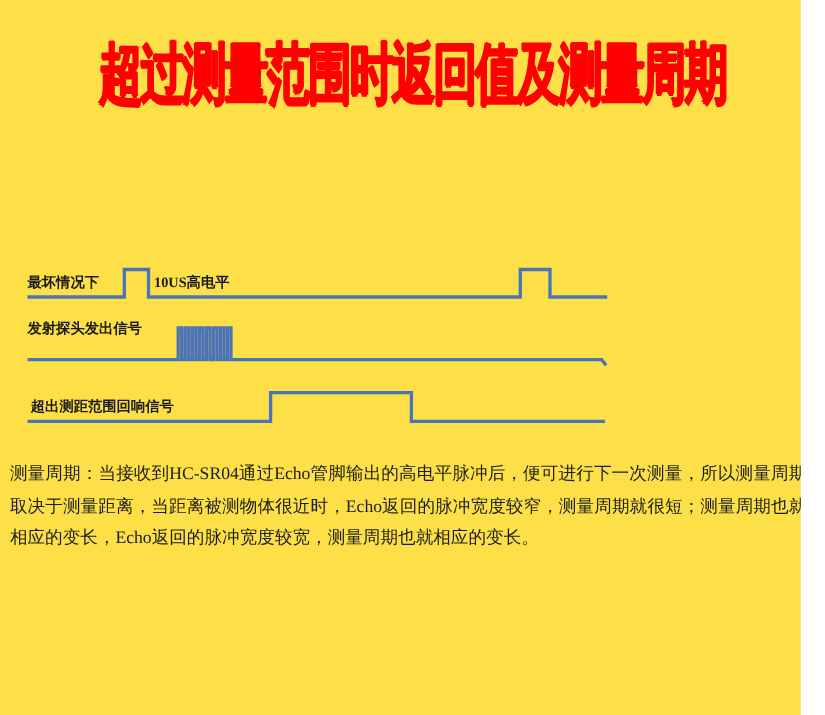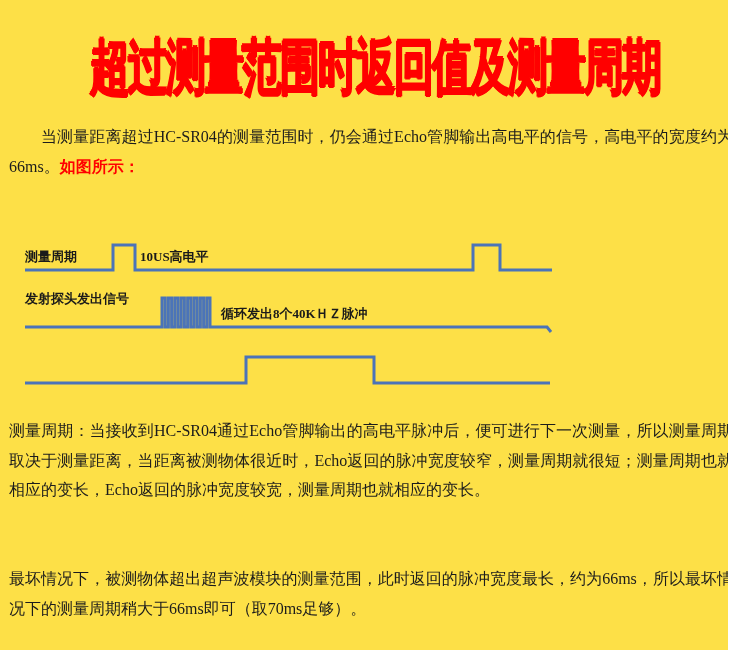--- a/index.html
+++ b/index.html
@@ -32,31 +32,29 @@
     font-family:"Liberation Serif","DejaVu Serif",serif; white-space:nowrap;
   }
 </style>
 </head>
 <body>
 
 <div class="page">
 
   <h1 class="title">超过测量范围时返回值及测量周期</h1>
 
-  <p class="para intro"><span>当测量距离超过HC-SR04的测量范围时，仍会通过Echo管脚输出高电平的信号，高电平的宽度约为66ms。</span><span class="see-figure">如图所示：</span></p>
 
   <div class="diagram">
     <svg width="750" height="190" viewBox="0 0 750 190">
       <polyline class="wave" points="25,50 113,50 113,25 135,25 135,50 473,50 473,25 500,25 500,50 552,50"></polyline>
       <polyline class="wave" points="25,107 162,107 162,78 165.2,78 165.2,107 168.4,107 168.4,78 171.6,78 171.6,107 174.8,107 174.8,78 178,78 178,107 181.2,107 181.2,78 184.4,78 184.4,107 187.6,107 187.6,78 190.8,78 190.8,107 194,107 194,78 197.2,78 197.2,107 200.4,107 200.4,78 203.6,78 203.6,107 206.8,107 206.8,78 210,78 210,107 213.2,107 547,107 551,112"></polyline>
       <polyline class="wave" points="25,163 246,163 246,137 374,137 374,163 550,163"></polyline>
     </svg>
-    <span class="dlabel" style="left:25px;top:28px">测量周期</span>
+    <span class="dlabel" style="left:25px;top:28px">最坏情况下</span>
     <span class="dlabel" style="left:140px;top:28px">10US高电平</span>
     <span class="dlabel" style="left:25px;top:70px">发射探头发出信号</span>
-    <span class="dlabel" style="left:221px;top:85px">循环发出8个40KＨＺ脉冲</span>
+    <span class="dlabel" style="left:28px;top:141px">超出测距范围回响信号</span>
   </div>
 
   <p class="para period">测量周期：当接收到HC-SR04通过Echo管脚输出的高电平脉冲后，便可进行下一次测量，所以测量周期取决于测量距离，当距离被测物体很近时，Echo返回的脉冲宽度较窄，测量周期就很短；测量周期也就相应的变长，Echo返回的脉冲宽度较宽，测量周期也就相应的变长。</p>
 
-  <p class="para worst">最坏情况下，被测物体超出超声波模块的测量范围，此时返回的脉冲宽度最长，约为66ms，所以最坏情况下的测量周期稍大于66ms即可（取70ms足够）。</p>
 
 </div>
 
 </body></html>

